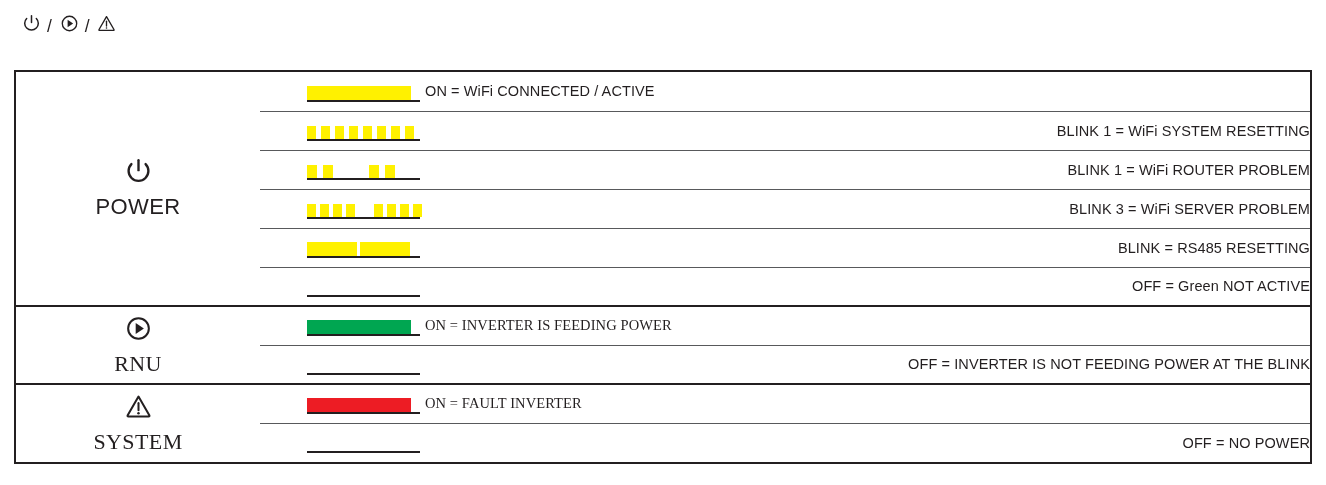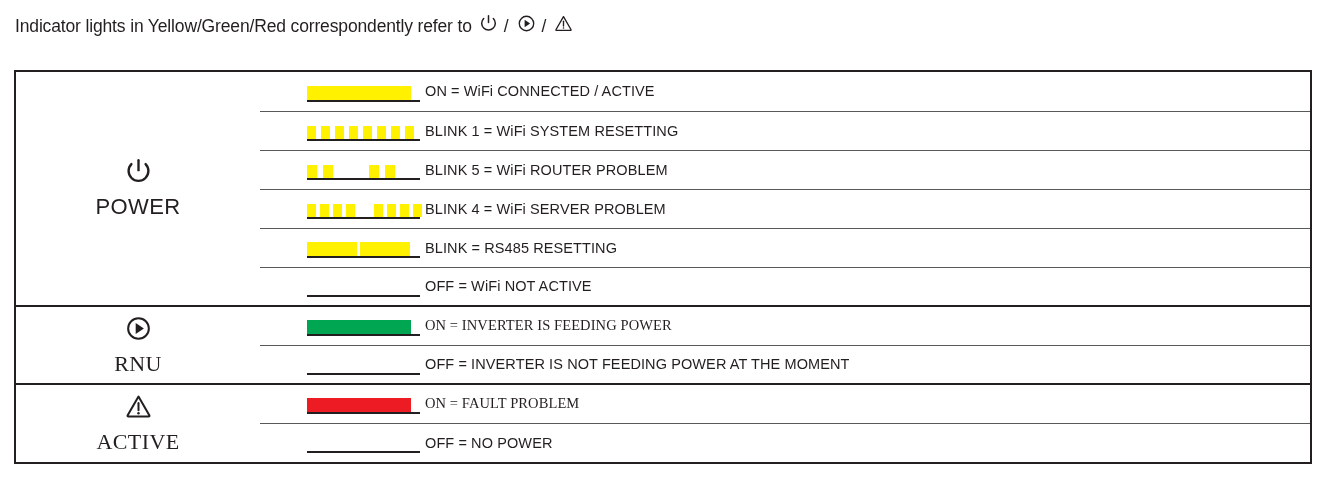--- a/index.html
+++ b/index.html
@@ -114,30 +114,29 @@
   
   td.desccell {
     padding: 0 0 0 10px;
     font-size: 14.5px;
     letter-spacing: 0.1px;
     color: #231f20;
     white-space: nowrap;
   }
 
   
-  tr.r-sep > td { border-top: 1.6px solid #58595b; }
+  tr.r-sep > td { border-top: 1.6px solid #58595b; text-align: right; }
   tr.r-grp > td { border-top: 2px solid #231f20; font-family: Liberation Serif, serif; }
 
   .rowh { height: 39px; }
 </style>
 </head>
 <body>
 
 <div class="caption">
-  <span class="cap-text">Indicator lights in Yellow/Green/Red correspondently refer to</span>
 
   <span class="cap-icon" style="margin-left:7px;">
     <svg width="19" height="19" viewBox="0 0 24 24" aria-hidden="true">
       <path d="M5.9 5.6a8.6 8.6 0 1 0 12.2 0" fill="none" stroke="#231f20" stroke-width="1.9" stroke-linecap="round"></path>
       <line x1="12" y1="2.2" x2="12" y2="10.6" stroke="#231f20" stroke-width="1.9" stroke-linecap="round"></line>
     </svg>
   </span>
 
   <span class="cap-sep">/</span>
 
@@ -199,55 +198,55 @@
         <tr class="r-sep rowh">
           <td class="wavecell">
             <div class="wave-wrap">
               <span class="wave-base"></span>
               <span class="pulse" style="left:0px;width:10px;height:13px;background:#FFF100;"></span>
               <span class="pulse" style="left:16px;width:10px;height:13px;background:#FFF100;"></span>
               <span class="pulse" style="left:62px;width:10px;height:13px;background:#FFF100;"></span>
               <span class="pulse" style="left:78px;width:10px;height:13px;background:#FFF100;"></span>
             </div>
           </td>
-          <td class="desccell">BLINK 5 = WiFi ROUTER PROBLEM</td>
+          <td class="desccell">BLINK 1 = WiFi ROUTER PROBLEM</td>
         </tr>
         <tr class="r-sep rowh">
           <td class="wavecell">
             <div class="wave-wrap">
               <span class="wave-base"></span>
               <span class="pulse" style="left:0px;width:9px;height:13px;background:#FFF100;"></span>
               <span class="pulse" style="left:13px;width:9px;height:13px;background:#FFF100;"></span>
               <span class="pulse" style="left:26px;width:9px;height:13px;background:#FFF100;"></span>
               <span class="pulse" style="left:39px;width:9px;height:13px;background:#FFF100;"></span>
               <span class="pulse" style="left:67px;width:9px;height:13px;background:#FFF100;"></span>
               <span class="pulse" style="left:80px;width:9px;height:13px;background:#FFF100;"></span>
               <span class="pulse" style="left:93px;width:9px;height:13px;background:#FFF100;"></span>
               <span class="pulse" style="left:106px;width:9px;height:13px;background:#FFF100;"></span>
             </div>
           </td>
-          <td class="desccell">BLINK 4 = WiFi SERVER PROBLEM</td>
+          <td class="desccell">BLINK 3 = WiFi SERVER PROBLEM</td>
         </tr>
         <tr class="r-sep rowh">
           <td class="wavecell">
             <div class="wave-wrap">
               <span class="wave-base"></span>
               <span class="pulse" style="left:0px;width:50px;height:14px;background:#FFF100;"></span>
               <span class="pulse" style="left:53px;width:50px;height:14px;background:#FFF100;"></span>
             </div>
           </td>
           <td class="desccell">BLINK  = RS485 RESETTING</td>
         </tr>
         <tr class="r-sep rowh">
           <td class="wavecell">
             <div class="wave-wrap">
               <span class="wave-base"></span>
             </div>
           </td>
-          <td class="desccell">OFF = WiFi NOT ACTIVE</td>
+          <td class="desccell">OFF = Green NOT ACTIVE</td>
         </tr>
         <tr class="r-grp rowh">
           <td class="labelcell" rowspan="2">
             <div class="label-inner">
               <span><svg width="27" height="27" viewBox="0 0 24 24">
                   <circle cx="12" cy="12" r="9.2" fill="none" stroke="#231f20" stroke-width="1.8"></circle>
                   <path d="M9.5 7.2 L16.8 12 L9.5 16.8 Z" fill="#231f20"></path>
                 </svg></span>
               <span class="label-text">RNU</span>
             </div>
@@ -259,40 +258,40 @@
             </div>
           </td>
           <td class="desccell">ON = INVERTER IS FEEDING POWER</td>
         </tr>
         <tr class="r-sep rowh">
           <td class="wavecell">
             <div class="wave-wrap">
               <span class="wave-base"></span>
             </div>
           </td>
-          <td class="desccell">OFF = INVERTER IS NOT FEEDING POWER AT THE MOMENT</td>
+          <td class="desccell">OFF = INVERTER IS NOT FEEDING POWER AT THE BLINK</td>
         </tr>
         <tr class="r-grp rowh">
           <td class="labelcell" rowspan="2">
             <div class="label-inner">
               <span><svg width="27" height="27" viewBox="0 0 24 24">
                   <path d="M12 3.2 L21.6 19.8 Q22.1 20.8 21.0 20.8 L3.0 20.8 Q1.9 20.8 2.4 19.8 Z" fill="none" stroke="#231f20" stroke-width="1.8" stroke-linejoin="round"></path>
                   <line x1="12" y1="9.0" x2="12" y2="15.3" stroke="#231f20" stroke-width="1.8" stroke-linecap="round"></line>
                   <circle cx="12" cy="17.9" r="1.1" fill="#231f20"></circle>
                 </svg></span>
-              <span class="label-text">ACTIVE</span>
+              <span class="label-text">SYSTEM</span>
             </div>
           </td>
           <td class="wavecell">
             <div class="wave-wrap">
               <span class="wave-base"></span>
               <span class="pulse red" style="left:0px;width:104px;height:14px;"></span>
             </div>
           </td>
-          <td class="desccell">ON = FAULT PROBLEM</td>
+          <td class="desccell">ON = FAULT INVERTER</td>
         </tr>
         <tr class="r-sep rowh">
           <td class="wavecell">
             <div class="wave-wrap">
               <span class="wave-base"></span>
             </div>
           </td>
           <td class="desccell">OFF = NO POWER</td>
         </tr>
       </tbody>

